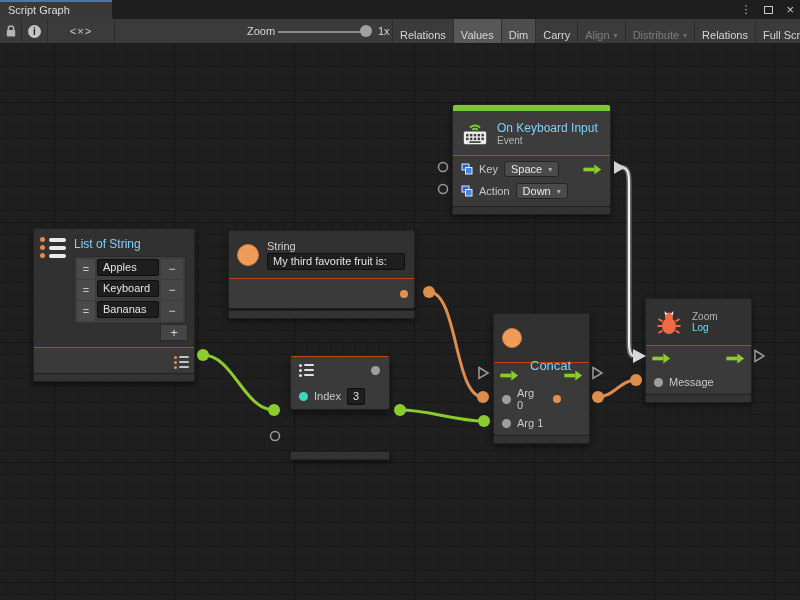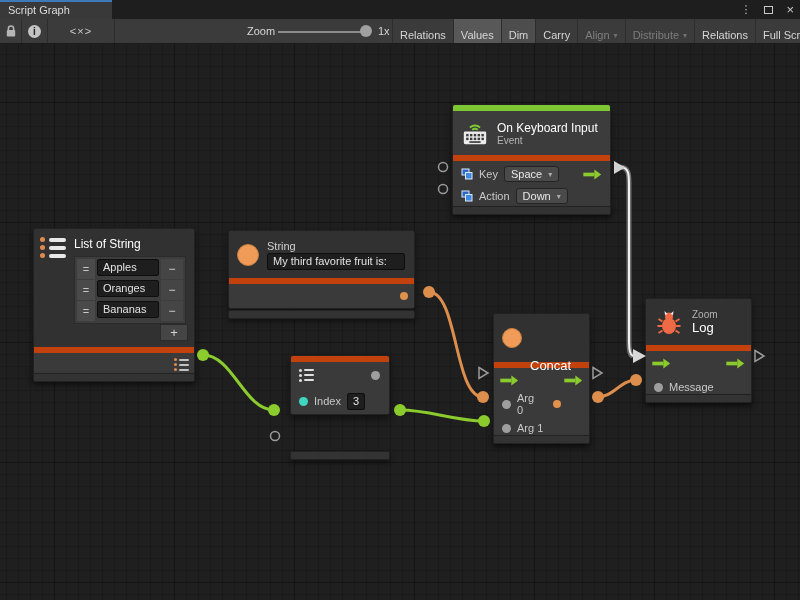--- a/index.html
+++ b/index.html
@@ -50,24 +50,24 @@
       linear-gradient(90deg,#141414 1px, transparent 1px),
       linear-gradient(#1a1a1a 1px, transparent 1px),
       linear-gradient(90deg,#1a1a1a 1px, transparent 1px);
     background-size:120px 120px,120px 120px,12px 12px,12px 12px;
     background-position:0 58px,54px 0,0 10px,6px 0; }
 
   
   .node { position:absolute; z-index:2; background:#3a3a3a; border:1px solid #222;
     border-radius:3px; box-shadow:0 4px 7px rgba(0,0,0,.45); overflow:hidden; }
   .nhead { background:#313131; display:flex; align-items:center; gap:8px; padding:0 8px; }
-  .nbody { background:#3a3a3a; border-top:6px solid #c2410c; }
+  .nbody { background:#3a3a3a; border-top:1px solid #c2410c; }
   .nfoot { position:absolute; z-index:2; height:9px; background:#333; border:1px solid #222;
     border-radius:2px; box-shadow:0 3px 5px rgba(0,0,0,.4); }
-  .ntitle  { color:#ffffff; font-size:12px; }
+  .ntitle  { color:#7dd3fc; font-size:12px; }
   .nsub    { color:#b3b3b3; font-size:10px; }
   .prow { display:flex; align-items:center; gap:6px; padding:0 8px; color:#c9c9c9; font-size:11px; }
   .dot  { width:9px; height:9px; border-radius:50%; flex:none; }
   .dot.gray { background:#9e9e9e; } .dot.cyan { background:#3fd6c0; }
   .dot.orsm { width:8px; height:8px; background:#e0914e; }
   .spacer { flex:1; }
   .dd { background:#4a4a4a; border:1px solid #242424; border-radius:3px; padding:1px 6px;
     font-size:11px; color:#e8e8e8; display:inline-flex; align-items:center; gap:6px; }
   .tfield { background:#1e1e1e; border:1px solid #0e0e0e; border-radius:2px; color:#e2e2e2;
     font-size:11px; height:17px; line-height:15px; padding:0 5px; white-space:nowrap; overflow:hidden; }
@@ -234,21 +234,21 @@
         <div style="flex:1;">
           <div class="ntitle" style="margin-bottom:5px;">List of String</div>
           <div class="ledit">
             <div class="lrow">
               <span class="lhandle">=</span>
               <span class="tfield">Apples</span>
               <span class="lminus">−</span>
             </div>
             <div class="lrow">
               <span class="lhandle">=</span>
-              <span class="tfield">Oranges</span>
+              <span class="tfield">Keyboard</span>
               <span class="lminus">−</span>
             </div>
             <div class="lrow">
               <span class="lhandle">=</span>
               <span class="tfield">Bananas</span>
               <span class="lminus">−</span>
             </div>
           </div>
           <div class="plusrow">
             <span class="plusbtn">+</span>
@@ -364,21 +364,21 @@
             <path d="M8 19 L3.5 19"></path>
               <path d="M22 19 L26.5 19"></path>
             <path d="M8.5 23.5 L4.5 26"></path>
               <path d="M21.5 23.5 L25.5 26"></path>
           </g>
           <path d="M10.5 4 L13.5 7 L11 8 Z" fill="#ececec"></path>
           <path d="M19.5 4 L16.5 7 L19 8 Z" fill="#ececec"></path>
         </svg>
         <div>
           <div class="nsub">Zoom</div>
-          <div class="ntitle" style="font-size:13px;">Log</div>
+          <div class="ntitle" style="font-size:10px;">Log</div>
         </div>
       </div>
       <div class="nbody">
         <div class="prow" style="height:24px; padding:0 6px;">
           <svg width="19" height="11" viewBox="0 0 20 12">
             <rect x="0" y="4" width="12" height="4" fill="#8CCB2E"></rect>
             <polygon points="12,0.5 19.5,6 12,11.5" fill="#8CCB2E"></polygon>
           </svg>
           <span class="spacer"></span>
           <svg width="19" height="11" viewBox="0 0 20 12">

